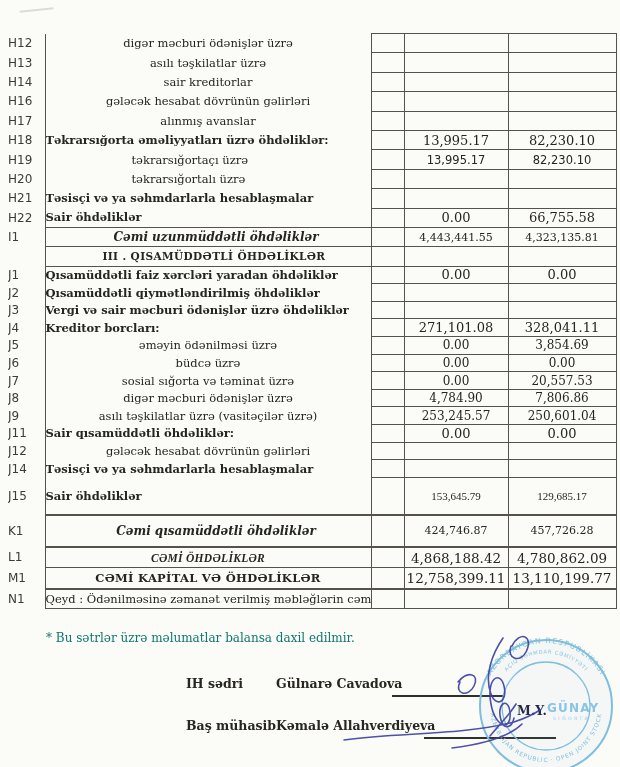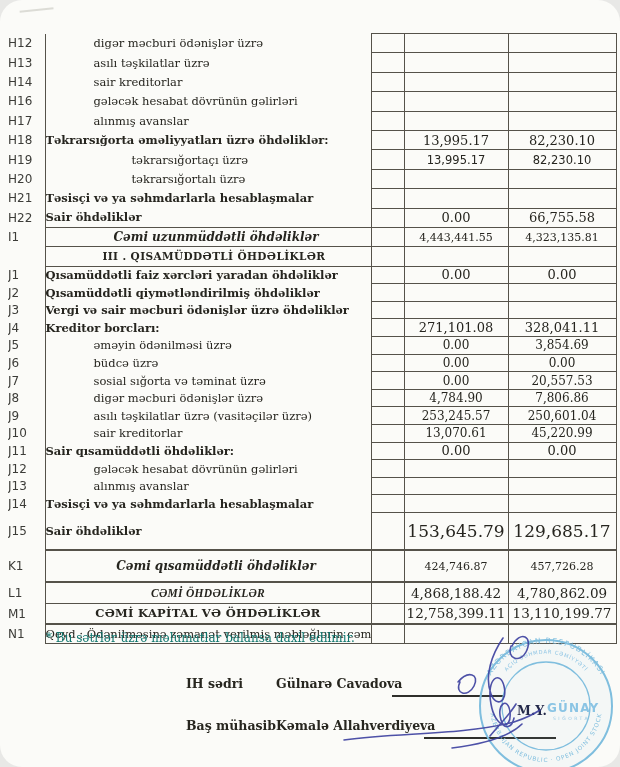--- a/index.html
+++ b/index.html
@@ -3,21 +3,21 @@
 <meta charset="utf-8">
 <style>
   :root{
     --line:#55524a;
     --txt:#26251f;
   }
   html,body{margin:0;padding:0;background:#e8e8e6;}
   .page{
     position:relative;width:620px;height:767px;margin:0 auto;
     background:#fbfbf8;overflow:hidden;
-    font-family:"DejaVu Serif","Liberation Serif",serif;color:var(--txt);border-radius:22px;
+    font-family:"DejaVu Serif","Liberation Serif",serif;color:var(--txt);
   }
   .smudge{position:absolute;left:20px;top:9px;width:34px;height:8px;
     border-top:2px solid #dcdcd6;transform:rotate(-6deg);}
 
   
   table.balance{
     position:absolute;left:8px;top:33px;width:608px;
     border-collapse:collapse;table-layout:fixed;color:var(--txt);
   }
   table.balance td{padding:0;vertical-align:middle;white-space:nowrap;overflow:hidden;}
@@ -33,35 +33,35 @@
     border:1px solid var(--line);text-align:center;font-size:12px;
   }
   
   tr.hrow>td{height:18.4px;}
   tr.jrow>td{height:16.6px;}
   tr.tallA>td{height:36px;}
   tr.tallB>td{height:30px;}
   tr.grandi>td,tr.grandc>td{height:19.5px;}
   tr.note>td{height:18px;}
   
-  tr.sub td.desc{padding-left:48px;}
+  tr.sub td.desc{text-align:center;}
   tr.sub2 td.desc{padding-left:86px;}
   tr.bold td.desc{font-weight:700;}
   tr.bold td.v1,tr.bold td.v2{font-size:13px;}
   tr.sub2 td.v1,tr.sub2 td.v2{font-family:"DejaVu Sans","Liberation Sans",sans-serif;font-size:11.5px;}
   tr.total td.desc{
     font-weight:700;font-style:italic;text-align:center;padding-left:16px;font-size:12px;
     border-top:1px solid var(--line);border-bottom:1px solid var(--line);
   }
   tr.total td.v1,tr.total td.v2{font-size:11px;}
   tr.section td.desc{
     font-weight:700;text-align:center;padding-left:12px;font-size:10.5px;letter-spacing:.4px;
     border-bottom:1px solid var(--line);
   }
-  tr.tallA td.v1,tr.tallA td.v2{font-size:17px;}
+  tr.tallA td.v1,tr.tallA td.v2{font-size:11px;font-family:Liberation Serif, serif;}
   tr.tallB>td.desc,tr.tallB>td.gap,tr.tallB>td.v1,tr.tallB>td.v2{border-top-width:2px;}
   tr.grandi td.desc,tr.grandc td.desc{
     font-weight:700;text-align:center;padding-left:0;font-size:11.5px;letter-spacing:.3px;
     border-top:1px solid var(--line);border-bottom:1px solid var(--line);
   }
   tr.grandi td.desc{font-style:italic;font-family:Liberation Serif, serif;}
   tr.grandi>td.desc,tr.grandi>td.gap,tr.grandi>td.v1,tr.grandi>td.v2{border-top-width:2px;}
   tr.grandc>td.desc,tr.grandc>td.gap,tr.grandc>td.v1,tr.grandc>td.v2{border-bottom-width:2px;}
   tr.grandi td.v1,tr.grandi td.v2,tr.grandc td.v1,tr.grandc td.v2{font-size:13.5px;}
   tr.note td.desc{
@@ -236,44 +236,30 @@
           <td class="v1">4,784.90</td>
           <td class="v2">7,806.86</td>
         </tr>
         <tr class="sub jrow">
           <td class="code">J9</td>
           <td class="desc">asılı təşkilatlar üzrə (vasitəçilər üzrə)</td>
           <td class="gap"></td>
           <td class="v1">253,245.57</td>
           <td class="v2">250,601.04</td>
         </tr>
-        <tr class="sub jrow">
-          <td class="code">J10</td>
-          <td class="desc">sair kreditorlar</td>
-          <td class="gap"></td>
-          <td class="v1">13,070.61</td>
-          <td class="v2">45,220.99</td>
-        </tr>
         <tr class="bold jrow">
           <td class="code">J11</td>
           <td class="desc">Sair qısamüddətli öhdəliklər:</td>
           <td class="gap"></td>
           <td class="v1">0.00</td>
           <td class="v2">0.00</td>
         </tr>
         <tr class="sub jrow">
           <td class="code">J12</td>
           <td class="desc">gələcək hesabat dövrünün gəlirləri</td>
-          <td class="gap"></td>
-          <td class="v1"></td>
-          <td class="v2"></td>
-        </tr>
-        <tr class="sub jrow">
-          <td class="code">J13</td>
-          <td class="desc">alınmış avanslar</td>
           <td class="gap"></td>
           <td class="v1"></td>
           <td class="v2"></td>
         </tr>
         <tr class="bold jrow">
           <td class="code">J14</td>
           <td class="desc">Təsisçi və ya səhmdarlarla hesablaşmalar</td>
           <td class="gap"></td>
           <td class="v1"></td>
           <td class="v2"></td>

